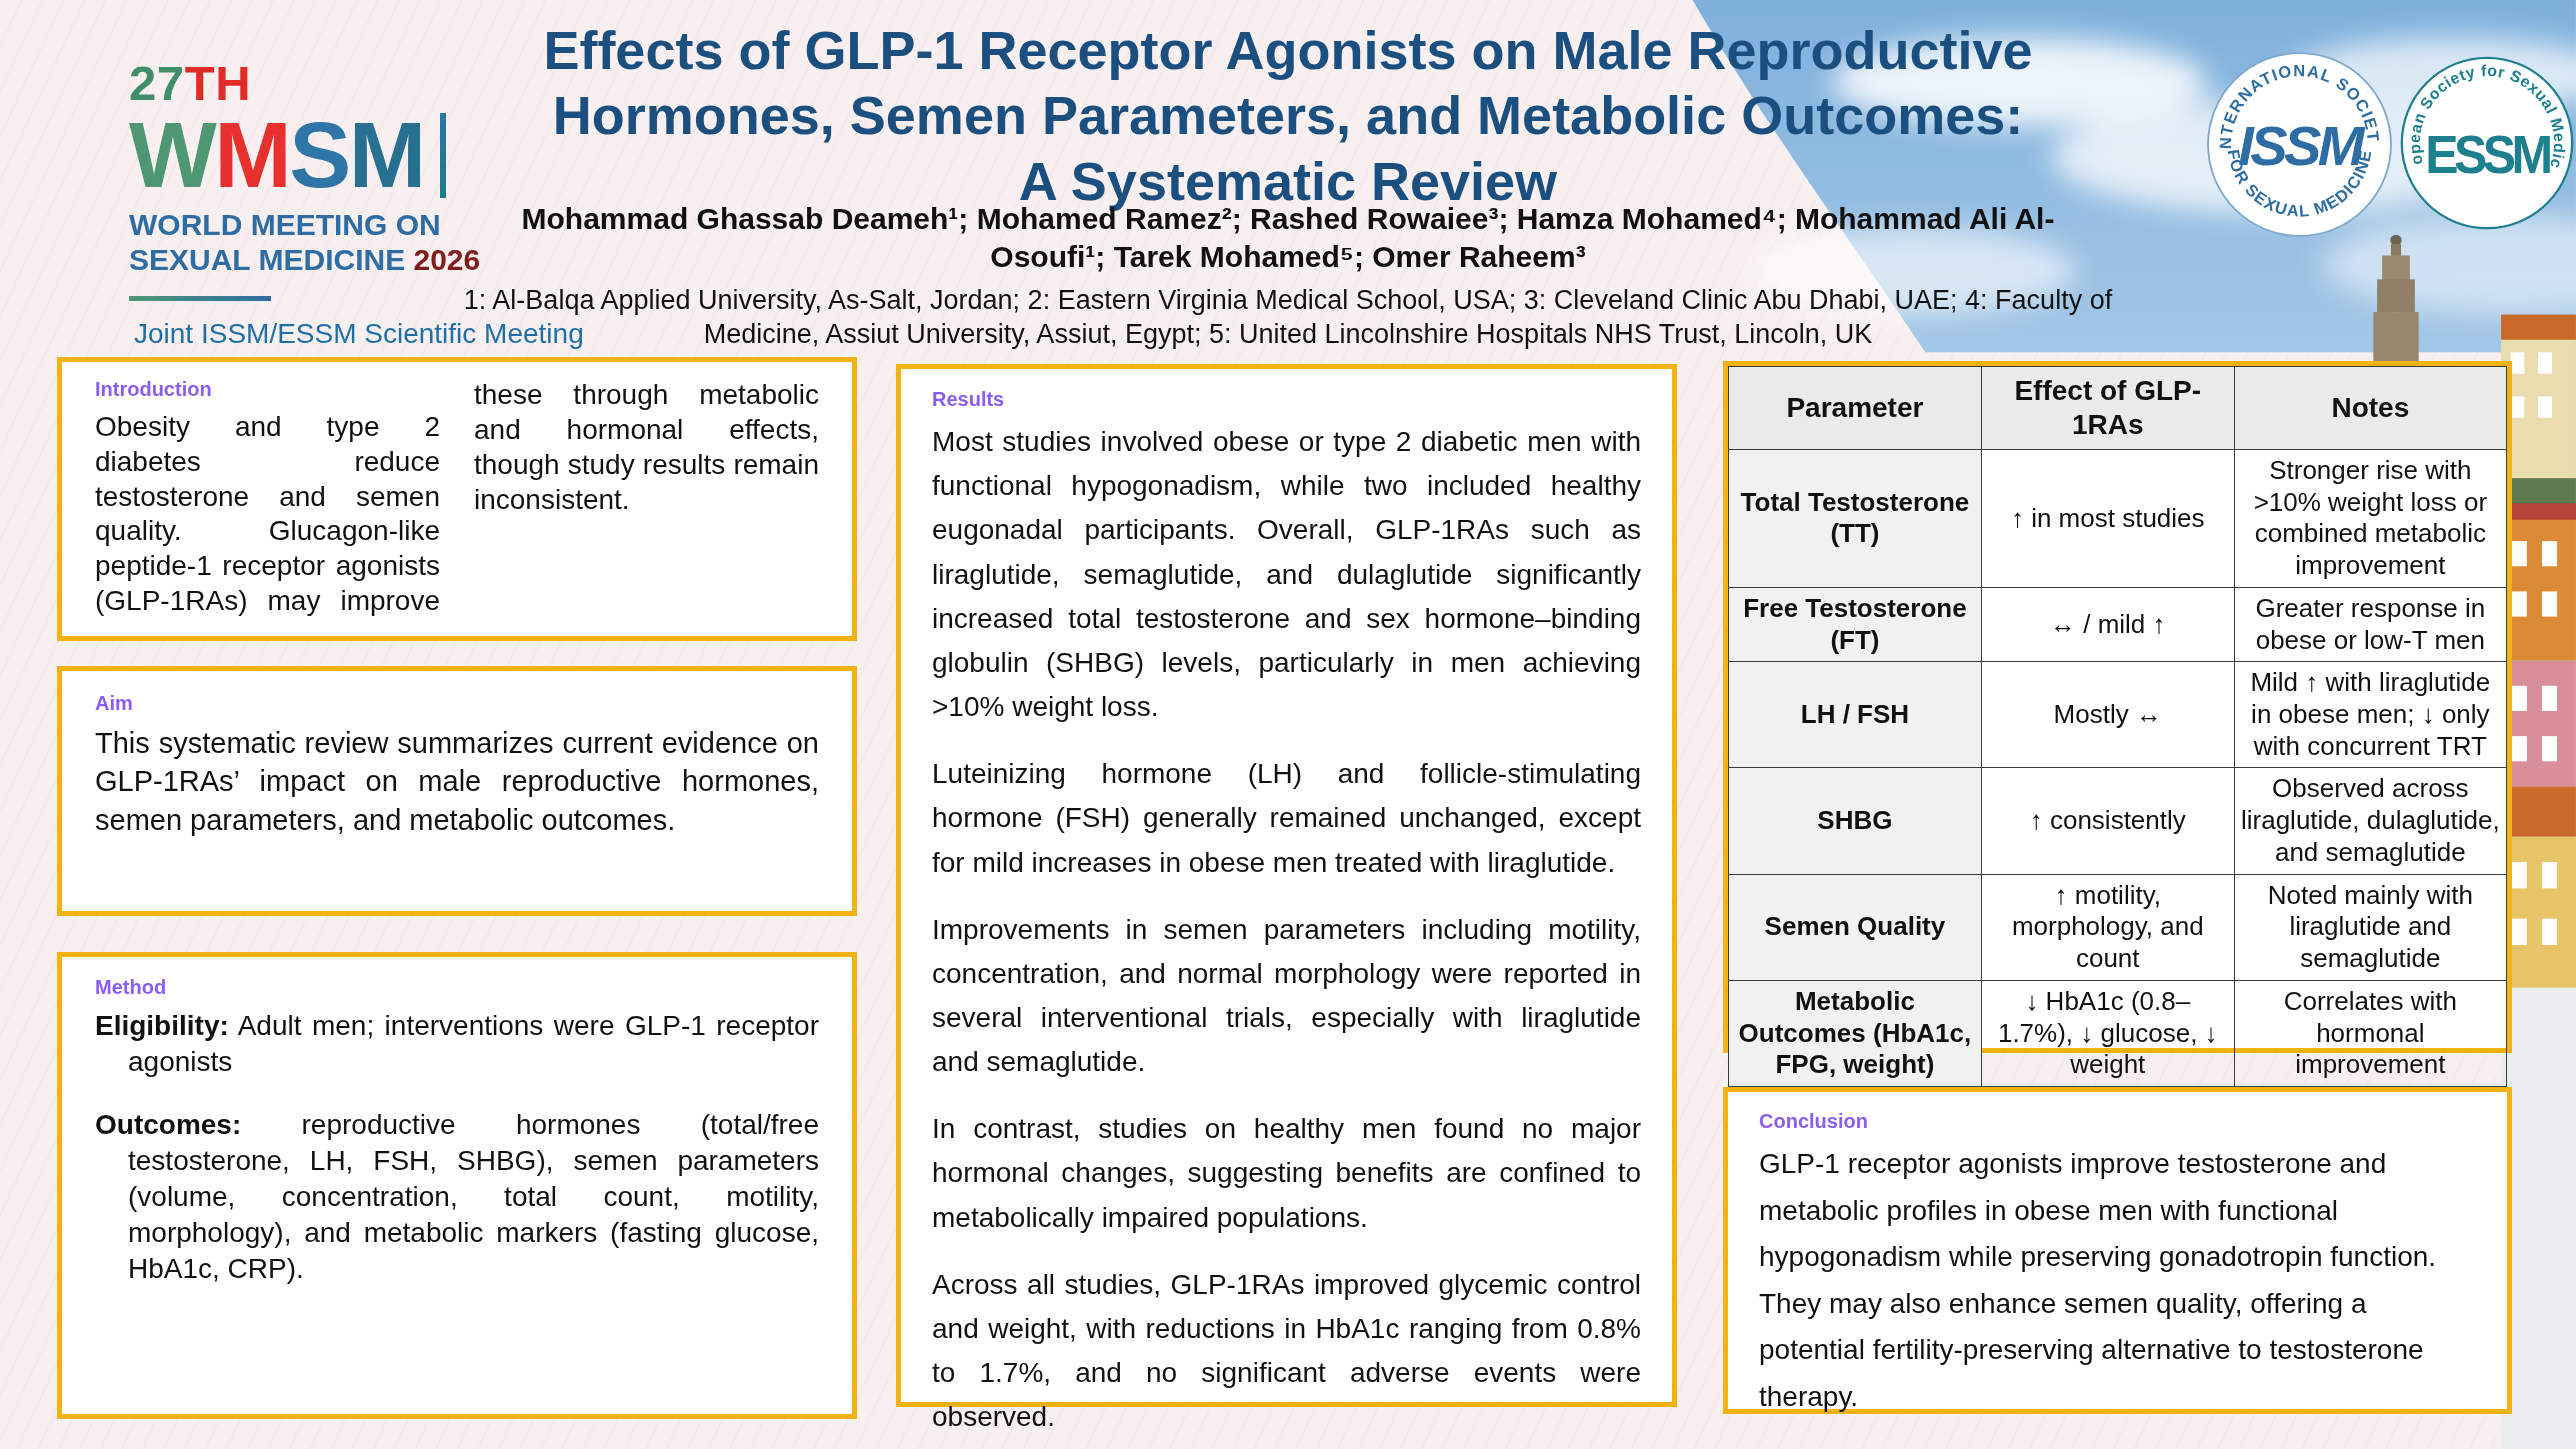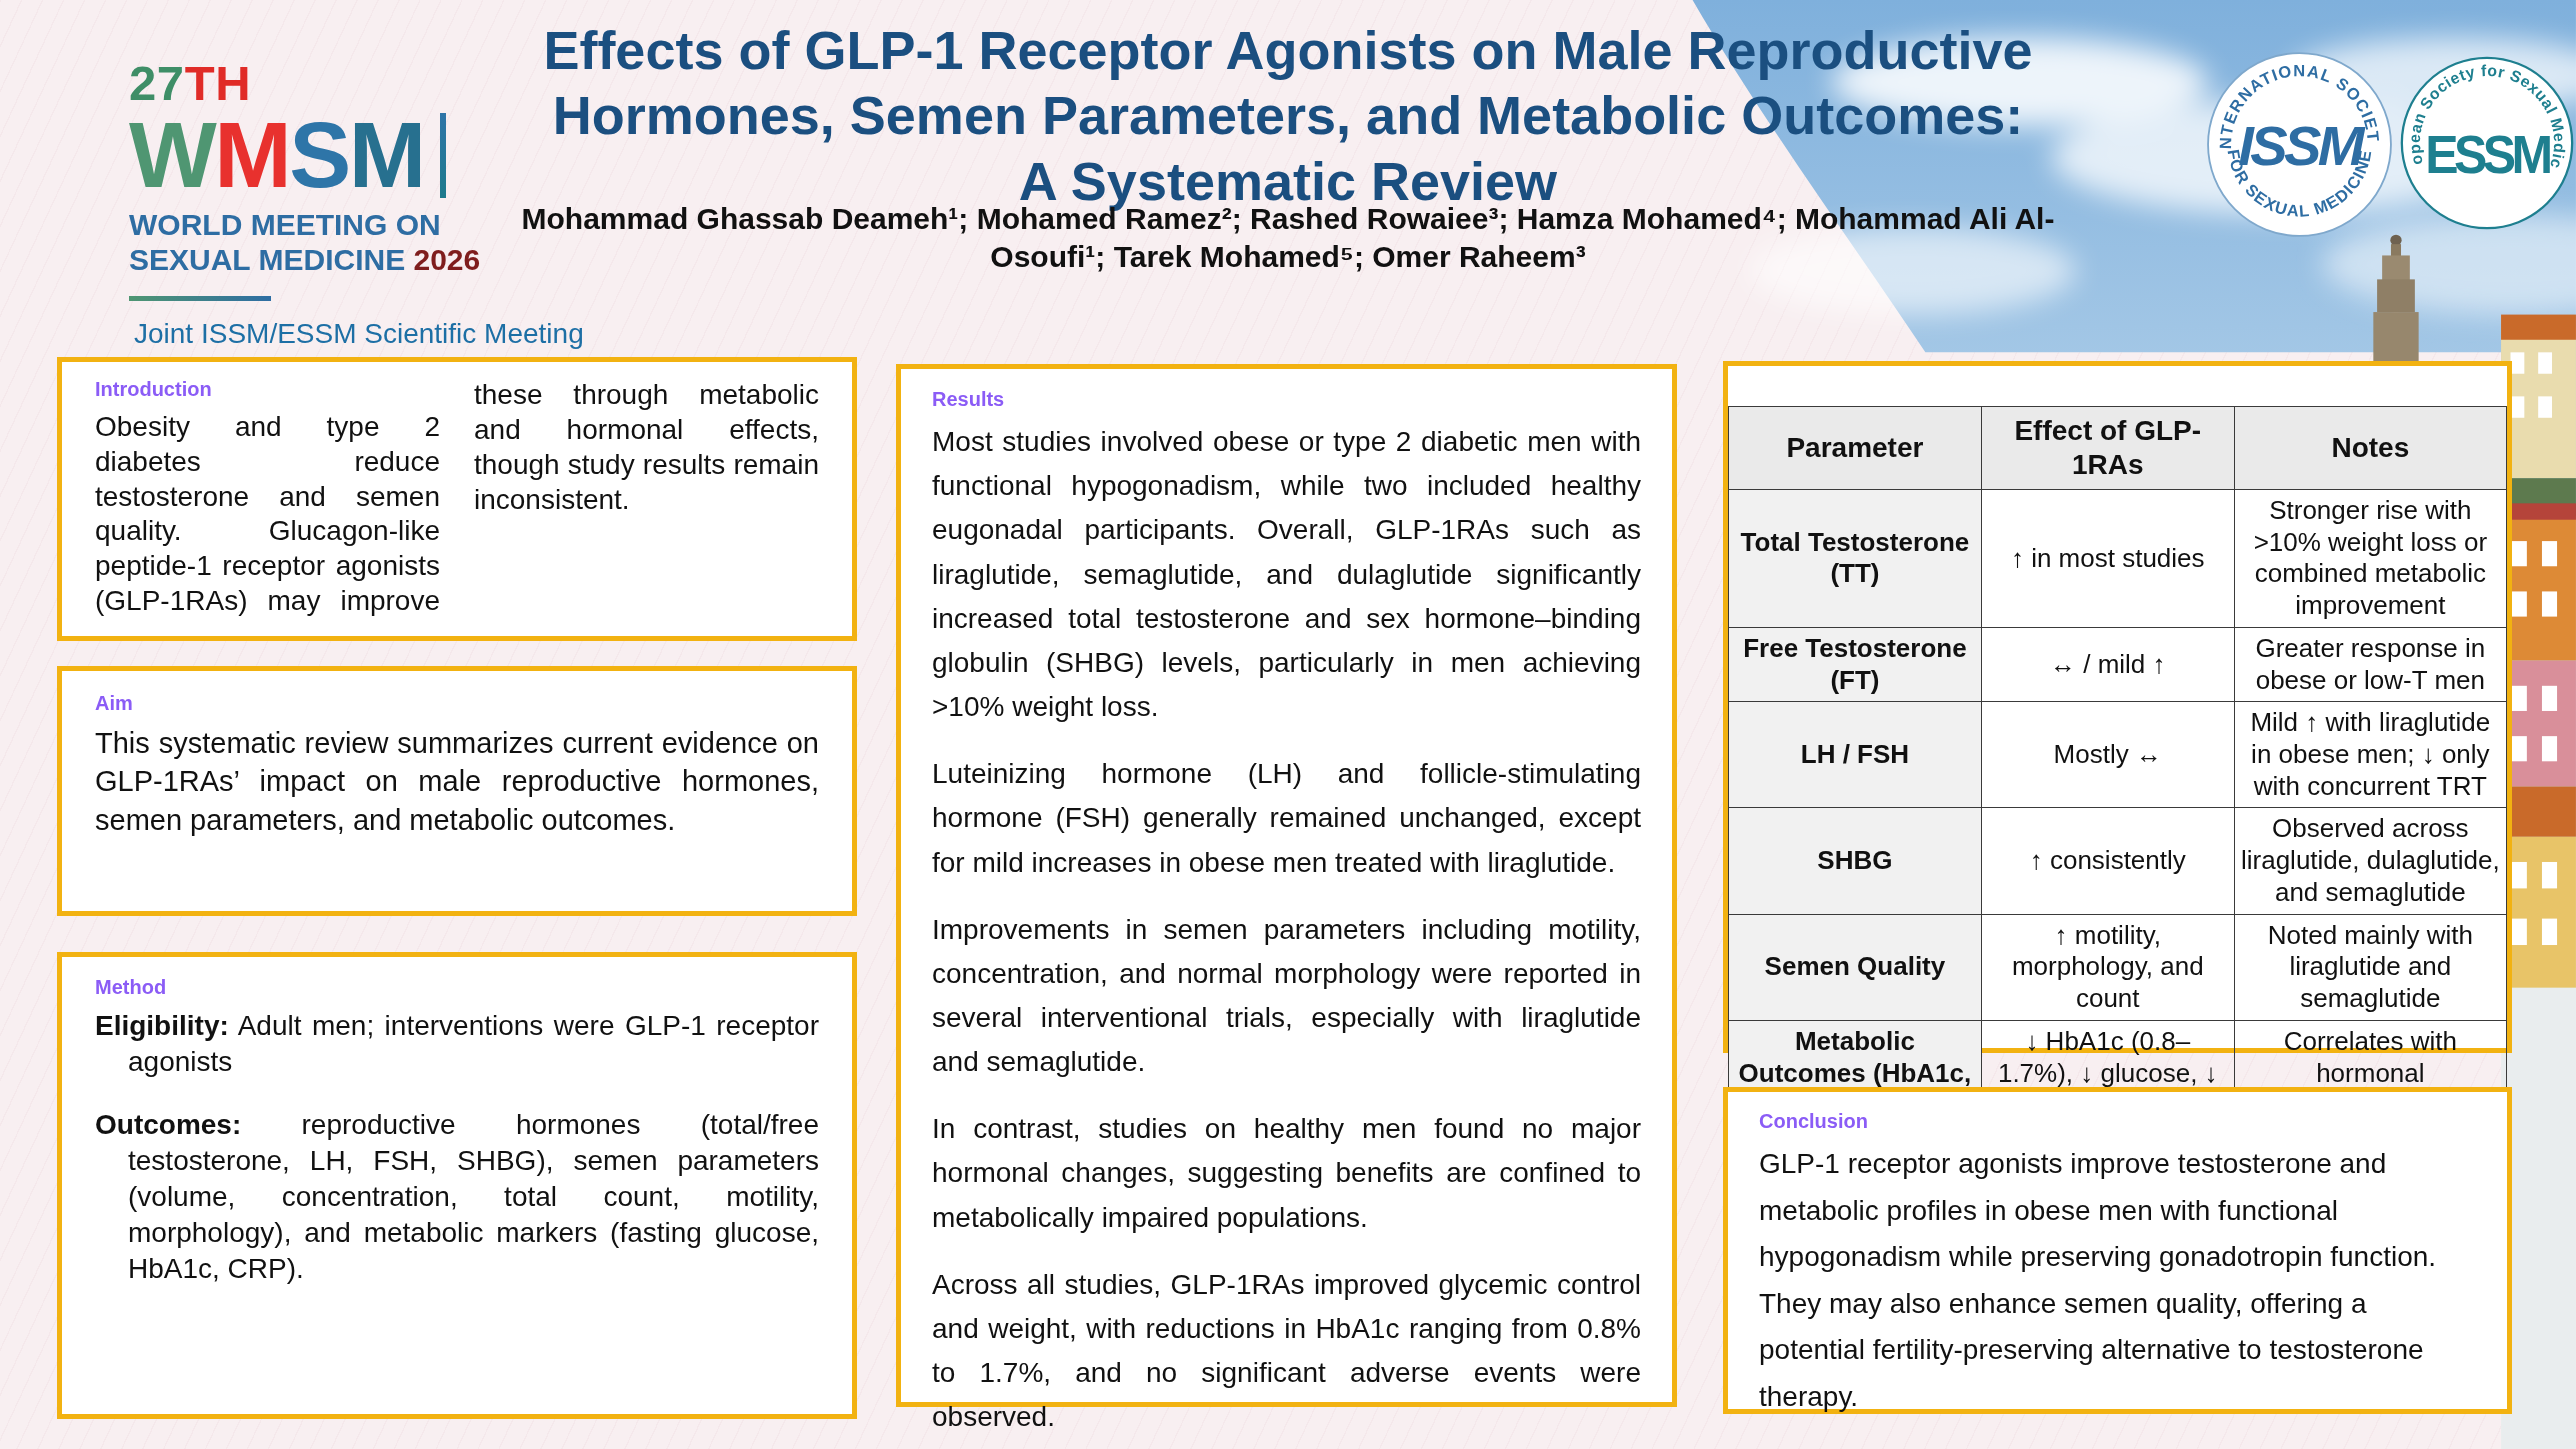--- a/index.html
+++ b/index.html
@@ -52,21 +52,21 @@
 
   .box-method{left:57px;top:952px;width:800px;height:467px;padding:19px 33px;}
   .box-method p{margin:0 0 28px 0;text-align:justify;line-height:1.28;font-size:28px;color:#111;
     padding-left:33px;text-indent:-33px;}
   .box-method p b{font-weight:bold;}
 
   .box-results{left:896px;top:364px;width:781px;height:1043px;padding:19px 31px;}
   .box-results p{margin:0 0 22.7px 0;text-align:justify;line-height:1.58;font-size:28px;color:#111;}
 
   .box-table{left:1723px;top:361px;width:789px;height:692px;padding:0;}
-  table.effects{width:100%;height:100%;border-collapse:collapse;table-layout:fixed;margin-top:40px;}
+  table.effects{width:100%;height:100%;border-collapse:collapse;table-layout:fixed;}
   table.effects th,table.effects td{border:1.9px solid #3a3a3a;text-align:center;vertical-align:middle;
     padding:5px 6.3px;font-size:26px;line-height:1.22;color:#111;word-wrap:break-word;}
   table.effects th{background:#eaeaea;font-weight:bold;font-size:28px;height:72px;}
   table.effects td.param{background:#f1f1f1;font-weight:bold;}
   table.effects col.c1{width:32.5%;} table.effects col.c2{width:32.5%;} table.effects col.c3{width:35%;}
 
   .box-conclusion{left:1723px;top:1087px;width:789px;height:327px;padding:17.6px 31px;}
   .box-conclusion p{margin:0;text-align:left;line-height:1.66;font-size:28px;color:#111;}
 </style>
 </head>
@@ -151,20 +151,21 @@
         <div>WORLD MEETING ON</div>
         <div><span>SEXUAL MEDICINE </span><span class="yr">2026</span></div>
       </div>
       <div class="logo-divider"></div>
       <div class="joint">Joint ISSM/ESSM Scientific Meeting</div>
       <div class="dates">February 25 - 28, 2026</div>
     </div>
 
     <div class="title">Effects of GLP-1 Receptor Agonists on Male Reproductive Hormones, Semen Parameters, and Metabolic Outcomes: A Systematic Review</div>
     <div class="authors">Mohammad Ghassab Deameh¹; Mohamed Ramez²; Rashed Rowaiee³; Hamza Mohamed⁴; Mohammad Ali Al-Osoufi¹; Tarek Mohamed⁵; Omer Raheem³</div>
+    <div class="affils">1: Al-Balqa Applied University, As-Salt, Jordan; 2: Eastern Virginia Medical School, USA; 3: Cleveland Clinic Abu Dhabi, UAE; 4: Faculty of Medicine, Assiut University, Assiut, Egypt; 5: United Lincolnshire Hospitals NHS Trust, Lincoln, UK</div>
 
     <div class="soc-logo" style="left:2205px;top:50px;">
       <svg width="189" height="189" viewBox="0 0 310 310">
         <circle cx="155" cy="155" r="150" fill="#ffffff" stroke="#7fa8cc" stroke-width="3"></circle>
         <defs>
           <path id="issmTop" d="M 43,155 A 112 112 0 1 1 267,155"></path>
           <path id="issmBot" d="M 37,155 A 118 118 0 0 0 273,155"></path>
         </defs>
         <text font-size="27" font-weight="bold" fill="#2e6da3" letter-spacing="2" font-family="Liberation Sans, sans-serif">
           <textPath href="#issmTop" startOffset="50%" text-anchor="middle">INTERNATIONAL SOCIETY</textPath>

